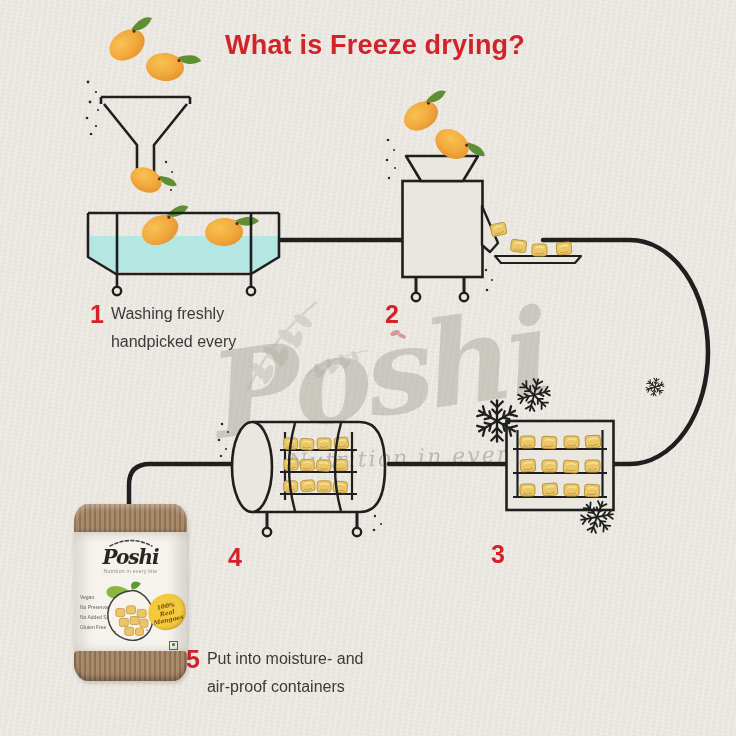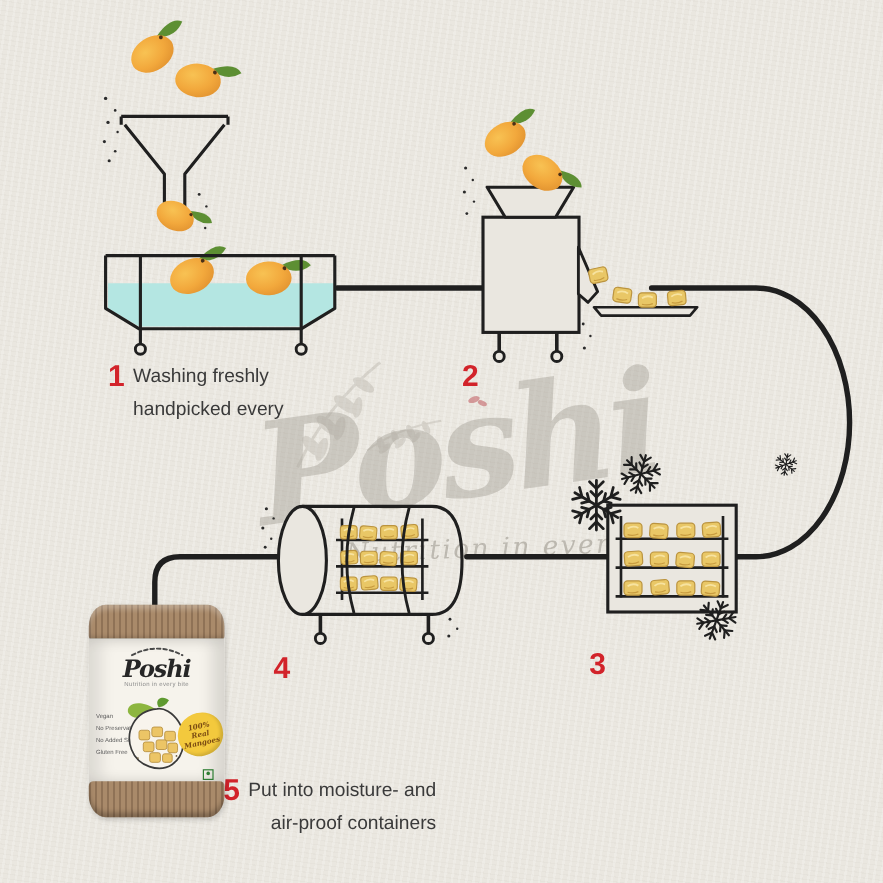--- a/index.html
+++ b/index.html
@@ -25,21 +25,21 @@
   .wm-tag{
     position:absolute;left:288px;top:444px;
     font-family:"DejaVu Serif",serif;font-style:italic;font-size:22px;
     color:#8f8a80;opacity:.5;transform:rotate(-2deg);letter-spacing:2px;z-index:1;white-space:nowrap;
   }
   .art{position:absolute;left:0;top:0;z-index:2;}
   
   .step{position:absolute;display:flex;gap:7px;z-index:3;}
   .step-num{font-size:25px;font-weight:bold;color:#d2232a;line-height:28px;}
   .step-text{font-size:16px;line-height:28px;color:#3a3a3a;white-space:nowrap;}
-  .step-text.center{text-align:right;}
+  .step-text.center{text-align:left;}
   .s1{left:90px;top:300px;}
   .s2{left:385px;top:300px;}
   .s3{left:491px;top:540px;}
   .s4{left:228px;top:543px;}
   .s5{left:186px;top:645px;}
   
   .can{position:absolute;left:74px;top:504px;width:113px;height:177px;z-index:3;
        filter:drop-shadow(1px 2px 2px rgba(0,0,0,.18));}
   .can-lid,.can-base{
     position:absolute;left:0;width:113px;height:30px;
@@ -74,20 +74,21 @@
   .veg-mark:after{content:"";display:block;width:3px;height:3px;border-radius:50%;background:#2e7d32;margin:1px auto;}
 </style>
 </head>
 <body>
 
 <div class="stage">
 
   <div class="wm-brand">Poshi</div>
   <div class="wm-tag">Nutrition in every bite</div>
 
+  <div class="title">What is Freeze drying?</div>
 
   <svg class="art" width="736" height="736" viewBox="0 0 736 736">
     <defs>
       <radialGradient id="mg" cx="38%" cy="35%" r="80%">
         <stop offset="0" stop-color="#f8c253"></stop>
         <stop offset="0.55" stop-color="#f2a83c"></stop>
         <stop offset="1" stop-color="#de8e2d"></stop>
       </radialGradient>
       <g id="mangoG">
         <path d="M8 -13 Q 24 -25 32 -18 Q 23 -7 8 -12 Z" fill="#5d8f33"></path>

